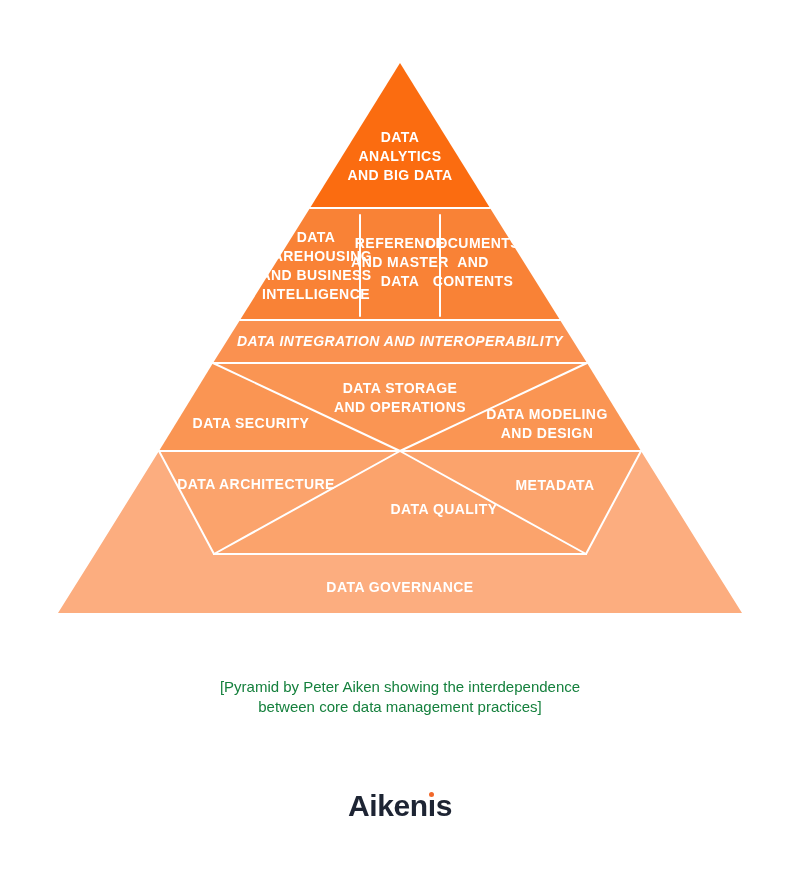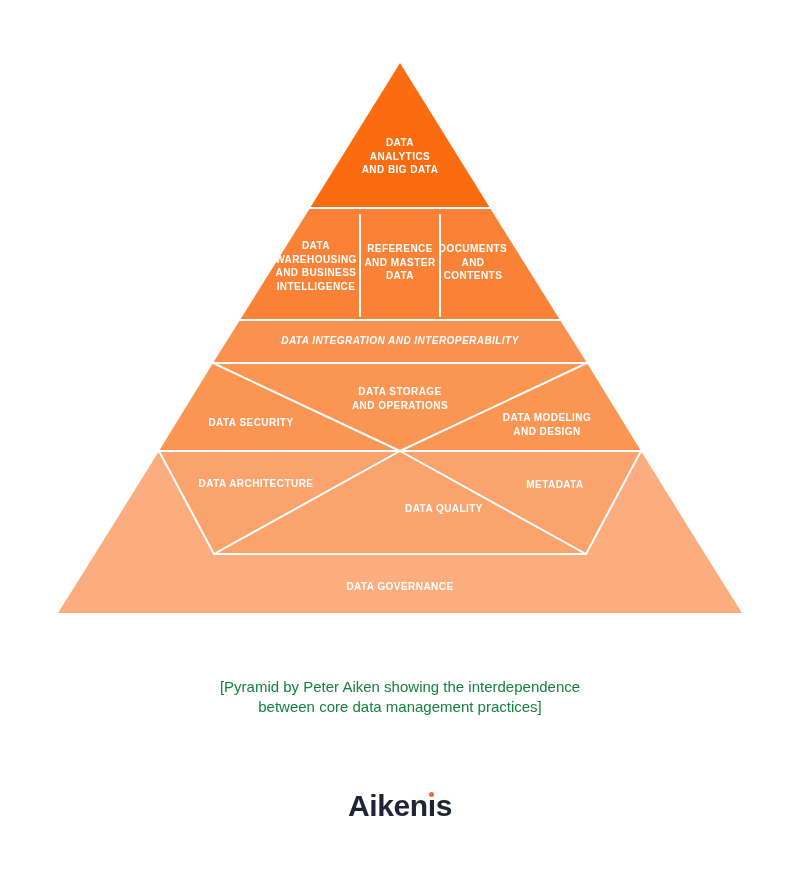--- a/index.html
+++ b/index.html
@@ -19,21 +19,21 @@
   }
   .pyramid-svg line {
     stroke-width: 2;
     stroke-linecap: round;
     fill: none;
   }
   .plabel {
     position: absolute;
     transform: translate(-50%, -50%);
     color: #ffffff;
-    font-size: 10px;
+    font-size: 14px;
     font-weight: 600;
     letter-spacing: 0.45px;
     line-height: 1.35;
     text-align: center;
     text-transform: uppercase;
     white-space: pre-line;
     pointer-events: none;
   }
   .caption {
     position: absolute;

